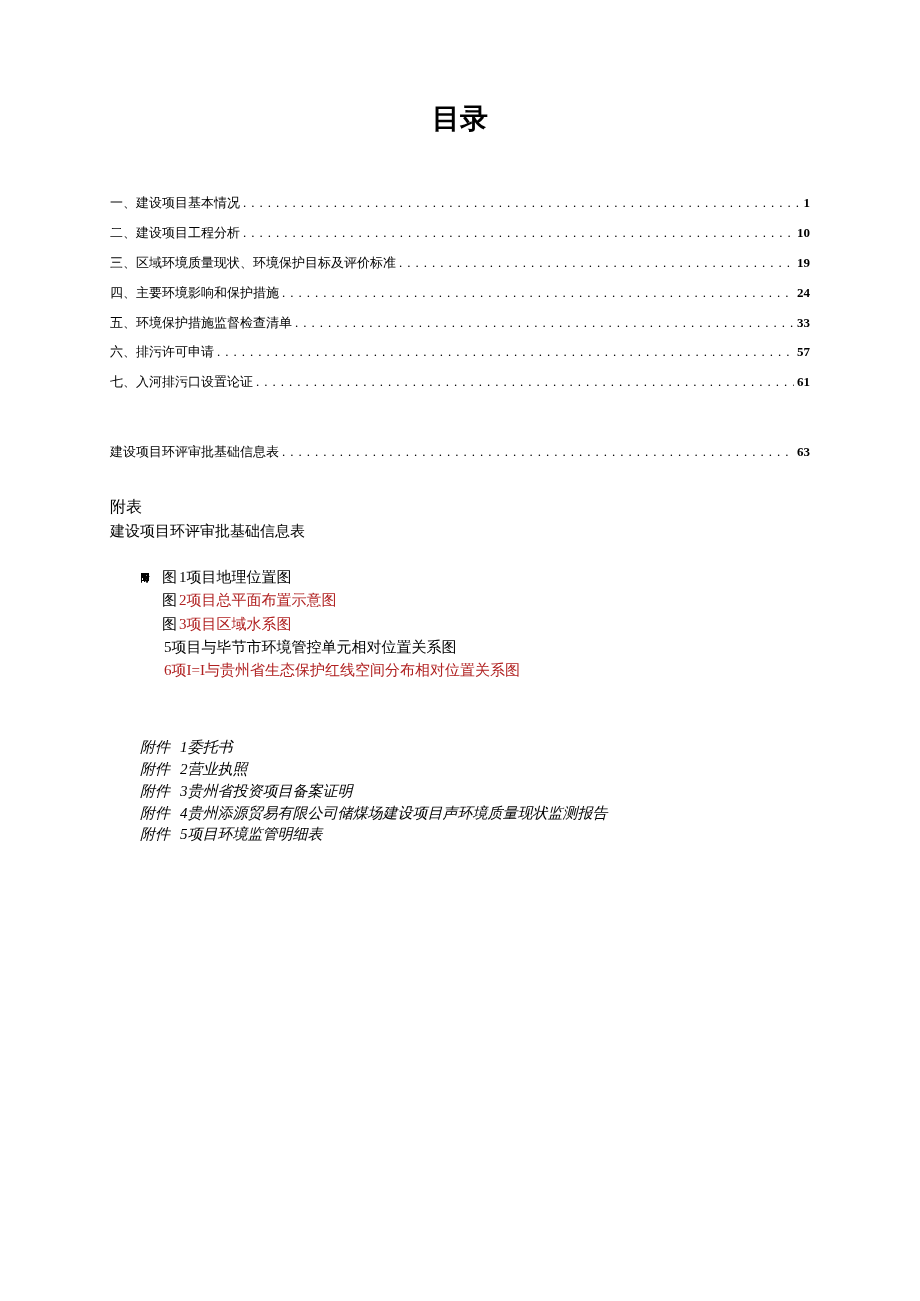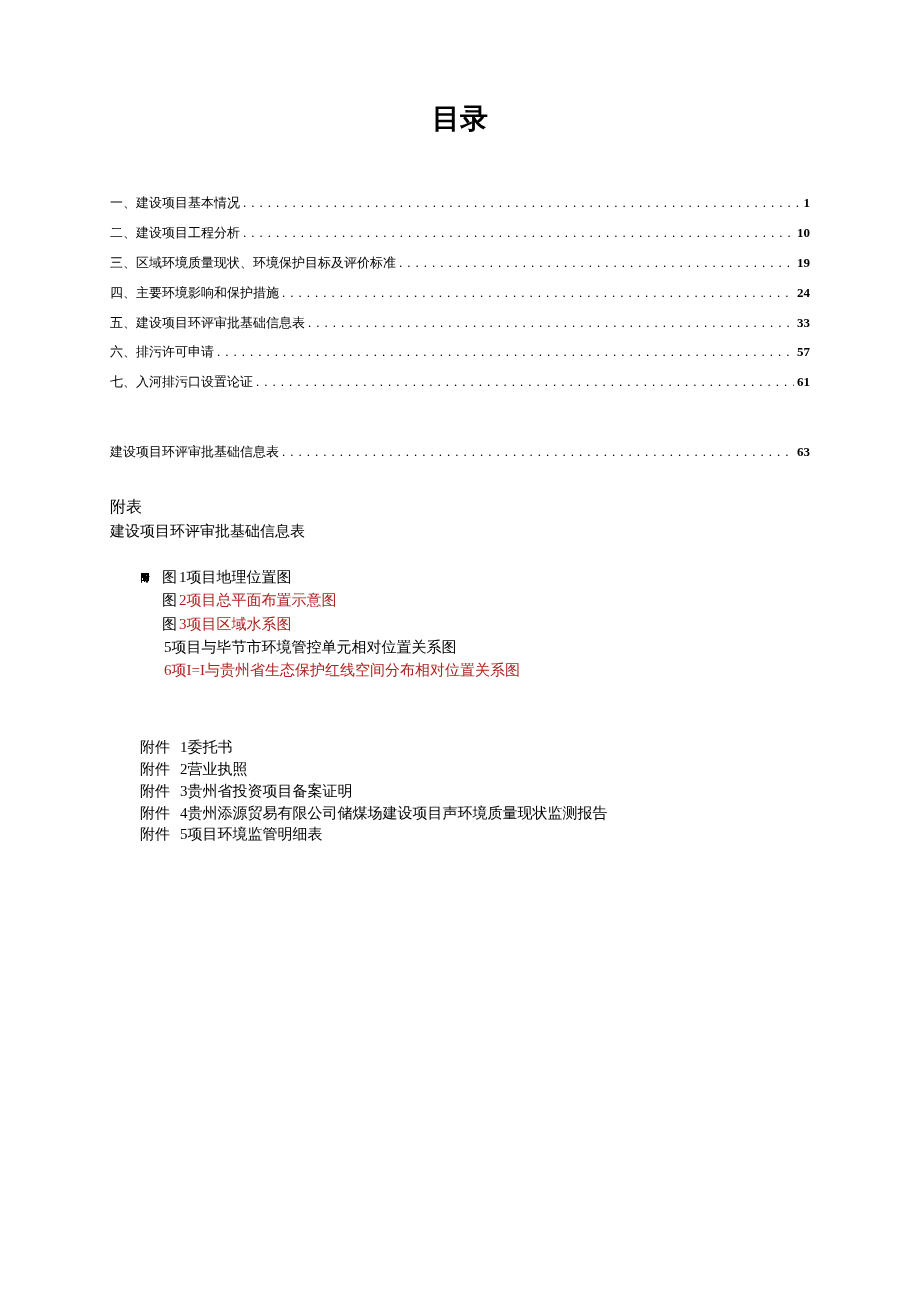--- a/index.html
+++ b/index.html
@@ -94,20 +94,21 @@
     }
     .attachments-section {
       margin-top: 55px;
       margin-left: 30px;
       font-size: 15px;
     }
     .attachment-row {
       display: flex;
       align-items: flex-end;
       line-height: 1.45;
+      font-style: italic;
     }
     .attachment-prefix {
       width: 40px;
       flex-shrink: 0;
     }
     .attachment-text {
     }
   </style>
 </head>
 <body>
@@ -129,21 +130,21 @@
     <span class="toc-label">三、区域环境质量现状、环境保护目标及评价标准</span>
     <span class="toc-dots-light"></span>
     <span class="toc-page">19</span>
   </div>
   <div class="toc-item">
     <span class="toc-label">四、主要环境影响和保护措施</span>
     <span class="toc-dots-light"></span>
     <span class="toc-page">24</span>
   </div>
   <div class="toc-item">
-    <span class="toc-label">五、建设项目环评审批基础信息表</span>
+    <span class="toc-label">五、环境保护措施监督检查清单</span>
     <span class="toc-dots-light"></span>
     <span class="toc-page">33</span>
   </div>
   <div class="toc-item">
     <span class="toc-label">六、排污许可申请</span>
     <span class="toc-dots-light"></span>
     <span class="toc-page">57</span>
   </div>
   <div class="toc-item">
     <span class="toc-label">七、入河排污口设置论证</span>

